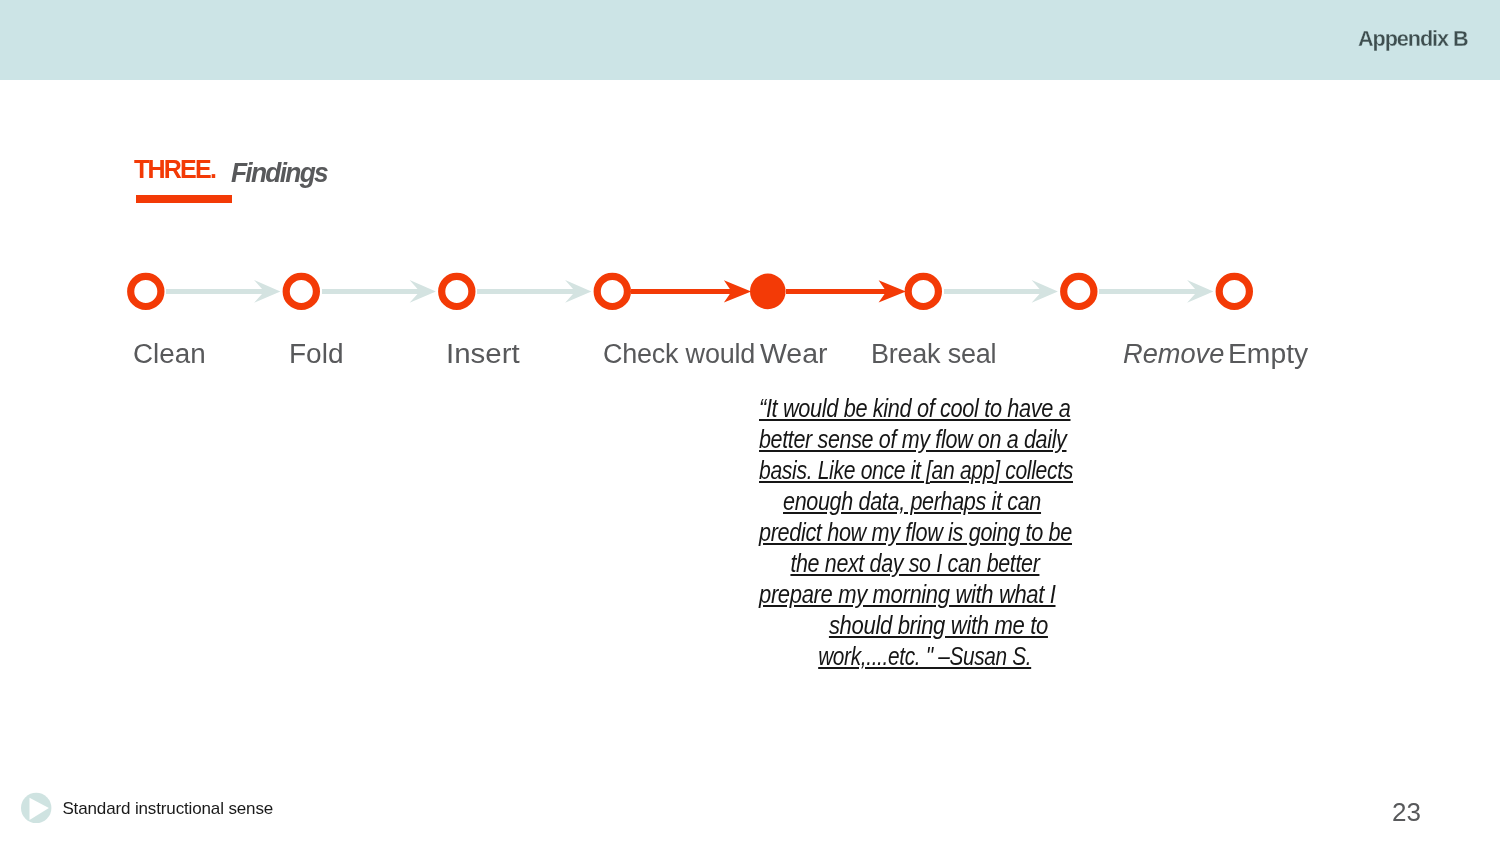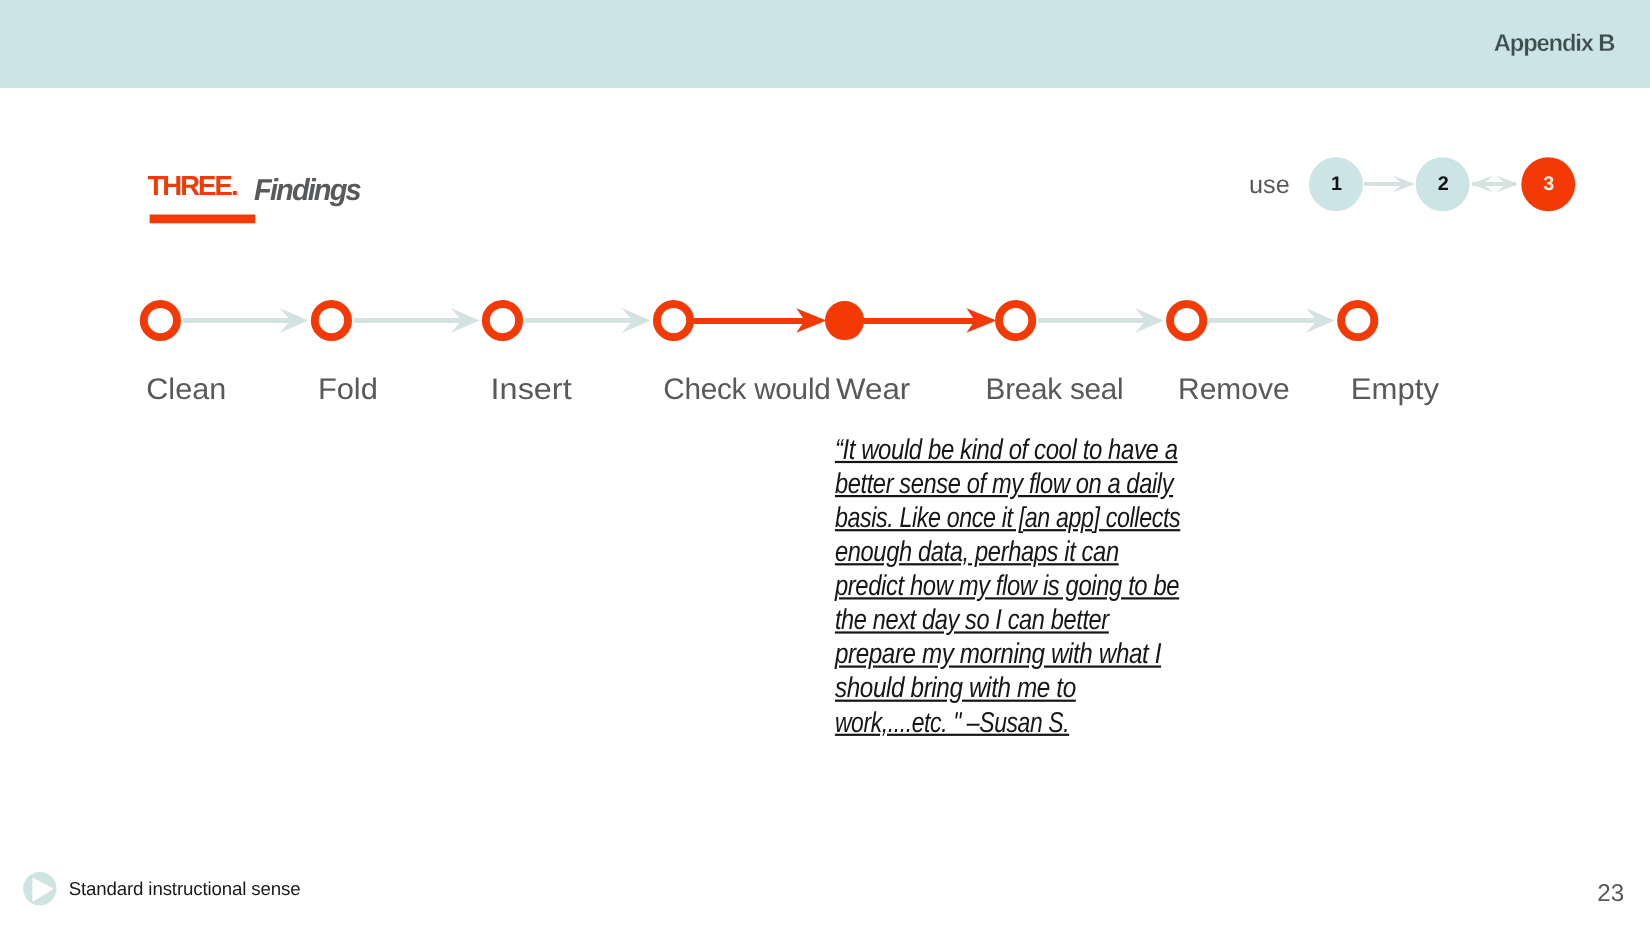--- a/index.html
+++ b/index.html
@@ -16,21 +16,21 @@
     --nav-digit:#131313;
     --play-icon:#cfe3e1;
   }
   html, body { margin:0; padding:0; background:#ffffff; }
   body {
     width:1500px; height:844px;
     font-family:"Liberation Sans", sans-serif;
     overflow:hidden;
     -webkit-font-smoothing:antialiased;
   }
-  #slide { position:absolute; left:0; top:0; width:1500px; height:844px; background:#ffffff; }
+  #slide { position:absolute; left:0; top:0; width:1500px; height:844px; background:#ffffff;text-align:right; }
 
   
   .hdr-band { position:absolute; left:0; top:0; width:1500px; height:80px; background:var(--band); }
   .hdr-title {
     position:absolute; left:1357.7px; top:28px;
     font-size:22px; line-height:22px; color:var(--header-text); font-weight:700;
     letter-spacing:0px; white-space:nowrap; transform-origin:0 50%;
     -webkit-text-stroke:0.3px var(--band);
   }
 
@@ -65,57 +65,34 @@
     font-size:26.0px; font-style:italic; color:var(--quote-text);
     letter-spacing:-0.2px;
     text-decoration:underline;
   }
   .qline { height:31px; line-height:31px; white-space:nowrap;
            transform-origin:0 50%; }
 
   
   .foot-icon { position:absolute; left:19.3px; top:790.0px; }
   .foot-text { position:absolute; left:62.4px; top:798px; font-size:17px; color:var(--caption-text); line-height:22px; white-space:nowrap; transform-origin:0 50%; opacity:0.9999; }
-  .page-no   { position:absolute; left:1452px; top:800px; font-size:22px; color:var(--label-text); line-height:24px; opacity:0.9999; }
+  .page-no   { position:absolute; left:1392px; top:800px; font-size:26px; color:var(--label-text); line-height:24px; opacity:0.9999; }
 </style>
 </head>
 <body>
 
 <div id="slide">
 
   <div class="hdr-band"></div>
   <div class="hdr-title" style="letter-spacing: -1.1px; transform: scaleX(0.9844);">Appendix B</div>
 
   <div class="sec-num" style="letter-spacing: -1.757px; transform: scaleX(0.9999);">THREE.</div>
   <div class="sec-name" style="letter-spacing: -1.8px; transform: scaleX(0.9584);">Findings</div>
   <div class="sec-rule"></div>
 
-  <div class="nav-wrap">
-    <span class="nav-label">use</span>
-    <svg class="nav-svg" width="320" height="56" viewBox="0 0 320 56">
-        <g>
-          <line x1="109.4" y1="27.2" x2="146" y2="27.2" stroke="#d4e3e1" stroke-width="3.3" shape-rendering="crispEdges"></line>
-          <path d="M 155.5 27.2 L 135.1 19.5 L 143.668 27.2 L 135.1 34.9 Z" fill="#d4e3e1"></path>
-        </g>
-        <g>
-          <line x1="207" y1="27.2" x2="247" y2="27.2" stroke="#d4e3e1" stroke-width="3.3" shape-rendering="crispEdges"></line>
-          <path d="M 206.3 27.2 L 225.9 19.5 L 217.668 27.2 L 225.9 34.9 Z" fill="#d4e3e1"></path>
-          <path d="M 249 27.2 L 229.4 19.5 L 237.632 27.2 L 229.4 34.9 Z" fill="#d4e3e1"></path>
-        </g>
-      </svg>
-    <div class="nav-dot muted" style="left:59px">
-        <span>1</span>
-      </div>
-    <div class="nav-dot muted" style="left:156px">
-        <span>2</span>
-      </div>
-    <div class="nav-dot active" style="left:252px">
-        <span>3</span>
-      </div>
-  </div>
 
   <svg class="chain" width="1500" height="90" viewBox="0 0 1500 90">
       <g>
         <line x1="166" y1="41.4" x2="265.22549999999995" y2="41.4" stroke="#d4e3e1" stroke-width="5.1" shape-rendering="crispEdges"></line>
         <path d="M 280.4 41.4 L 254.09999999999997 30 L 264.22549999999995 41.4 L 254.09999999999997 52.8 Z" fill="#d4e3e1"></path>
       </g>
       <g>
         <line x1="321.50000000000006" y1="41.4" x2="420.72549999999995" y2="41.4" stroke="#d4e3e1" stroke-width="5.1" shape-rendering="crispEdges"></line>
         <path d="M 435.9 41.4 L 409.59999999999997 30 L 419.72549999999995 41.4 L 409.59999999999997 52.8 Z" fill="#d4e3e1"></path>
       </g>
@@ -172,16 +149,16 @@
     <rect x="0" y="0" width="36" height="36" fill="var(--play-icon)" mask="url(#playmask)"></rect>
   </svg>
   <div class="foot-text" style="letter-spacing: -0.136px; transform: scaleX(1);">Standard instructional sense</div>
   <div class="page-no">23</div>
 
 <div class="chain-label" style="left: 133.4px; transform: scaleX(1.0291);">Clean</div>
     <div class="chain-label" style="left: 288.8px; transform: scaleX(1.0375);">Fold</div>
     <div class="chain-label" style="left: 446px; transform: scaleX(1.0913);">Insert</div>
     <div class="chain-label" style="left: 603px; letter-spacing: -0.238px; transform: scaleX(1.0001);">Check would</div>
     <div class="chain-label" style="left: 760px; transform: scaleX(1.0542);">Wear</div>
-    <div class="chain-label" style="left: 896px; letter-spacing: -0.228px; transform: scaleX(1);">Break seal</div>
-    <div class="chain-label" style="left: 1071px; transform: scaleX(1.0075);">Remove</div>
+    <div class="chain-label" style="left: 871px; letter-spacing: -0.228px; transform: scaleX(1);">Break seal</div>
+    <div class="chain-label" style="left: 1123px; transform: scaleX(1.0075); font-style: italic;">Remove</div>
     <div class="chain-label" style="left: 1228px; transform: scaleX(1.0479);">Empty</div>
   </div>
 
 </body></html>

